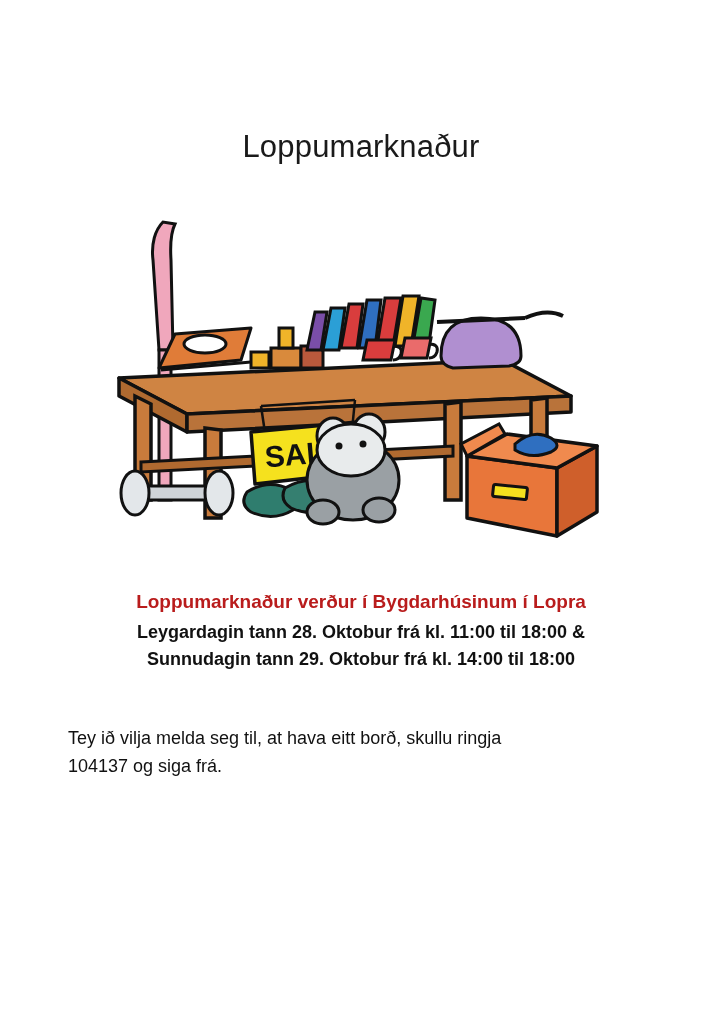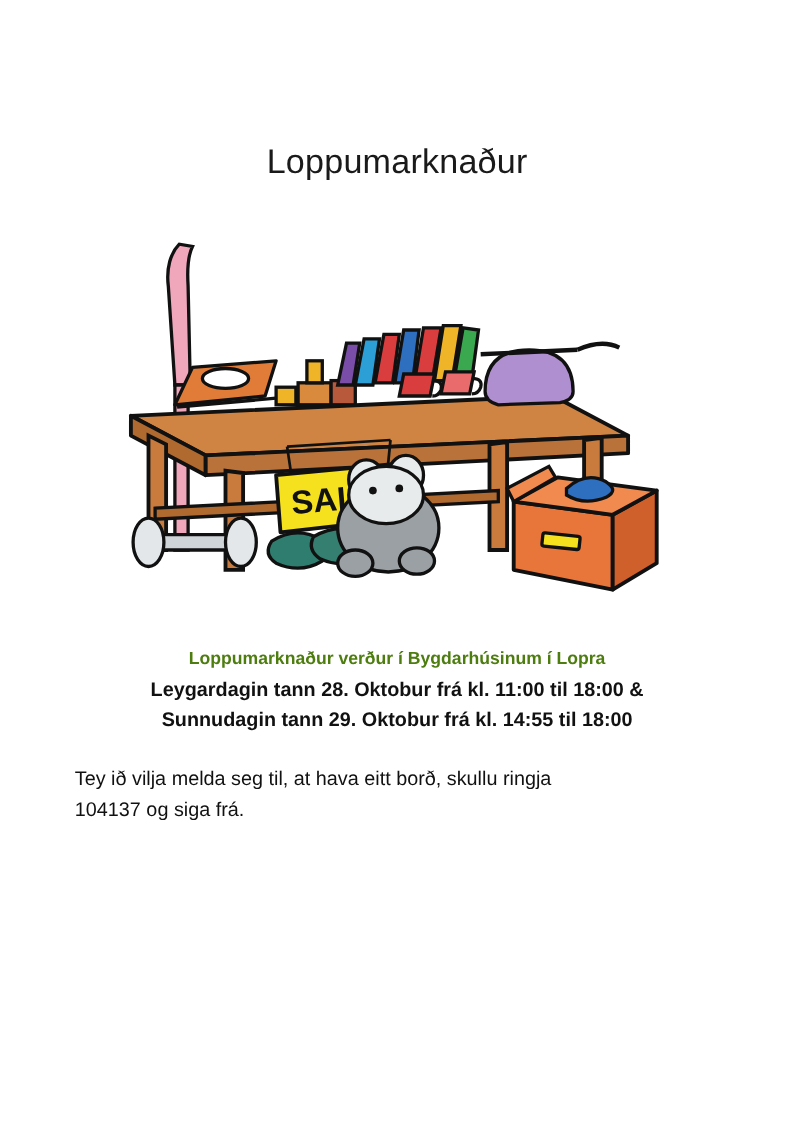--- a/index.html
+++ b/index.html
@@ -42,35 +42,35 @@
   .illustration {
     width: 520px;
     height: 360px;
     position: relative;
   }
   .body-block {
     margin-top: 28px;
     text-align: center;
   }
   .line-bold {
-    font-size: 16px;
+    font-size: 19px;
     font-weight: bold;
-    color: #4d7c0f;
+    color: #b91c1c;
     line-height: 1.45;
     margin: 0 0 3px 0;
   }
   .line-normal {
     font-size: 18px;
     font-weight: 700;
     color: #111111;
     line-height: 1.5;
     margin: 0;
   }
   .contact-block {
-    margin-top: 27px;
+    margin-top: 52px;
     padding-left: 68px;
     padding-right: 68px;
     text-align: left;
   }
   .contact-line {
     font-size: 18px;
     color: #111111;
     line-height: 1.55;
     margin: 0;
   }
@@ -180,21 +180,21 @@
           <path d="M414 244 q18 -16 36 -6 q12 8 0 14 q-20 8 -36 -2 Z" fill="#2f6fc0" stroke="#111" stroke-width="3"></path>
         </g>
 
       </svg>
     </div>
   </div>
 
   <div class="body-block">
     <p class="line-bold">Loppumarknaður verður í Bygdarhúsinum í Lopra</p>
     <p class="line-normal">Leygardagin tann 28. Oktobur frá kl. 11:00 til 18:00 &amp;</p>
-    <p class="line-normal">Sunnudagin tann 29. Oktobur frá kl. 14:55 til 18:00</p>
+    <p class="line-normal">Sunnudagin tann 29. Oktobur frá kl. 14:00 til 18:00</p>
   </div>
 
   <div class="contact-block">
     <p class="contact-line">Tey ið vilja melda seg til, at hava eitt borð, skullu ringja</p>
     <p class="contact-line">104137 og siga frá.</p>
   </div>
 
 </div>
 
 </body></html>

